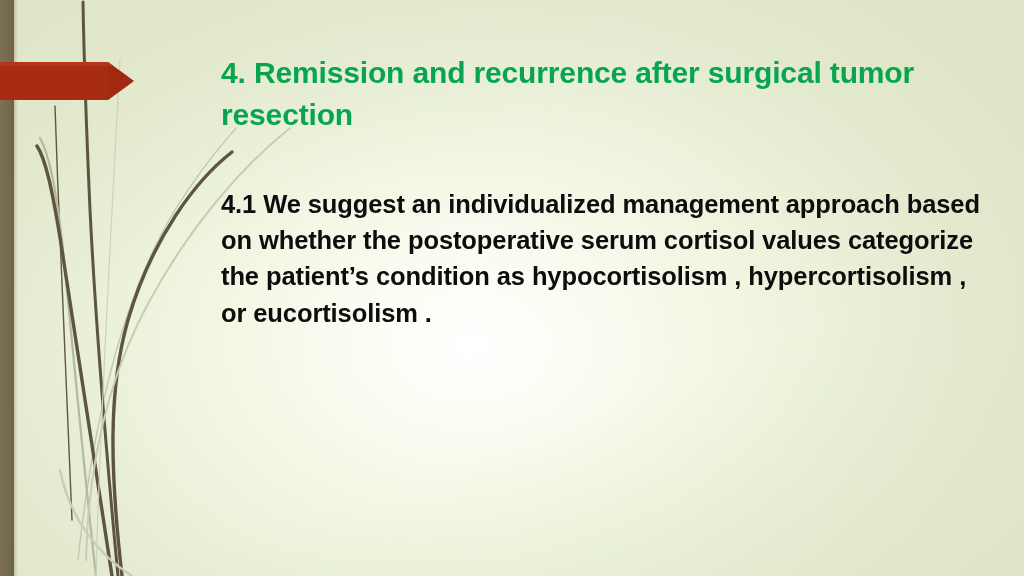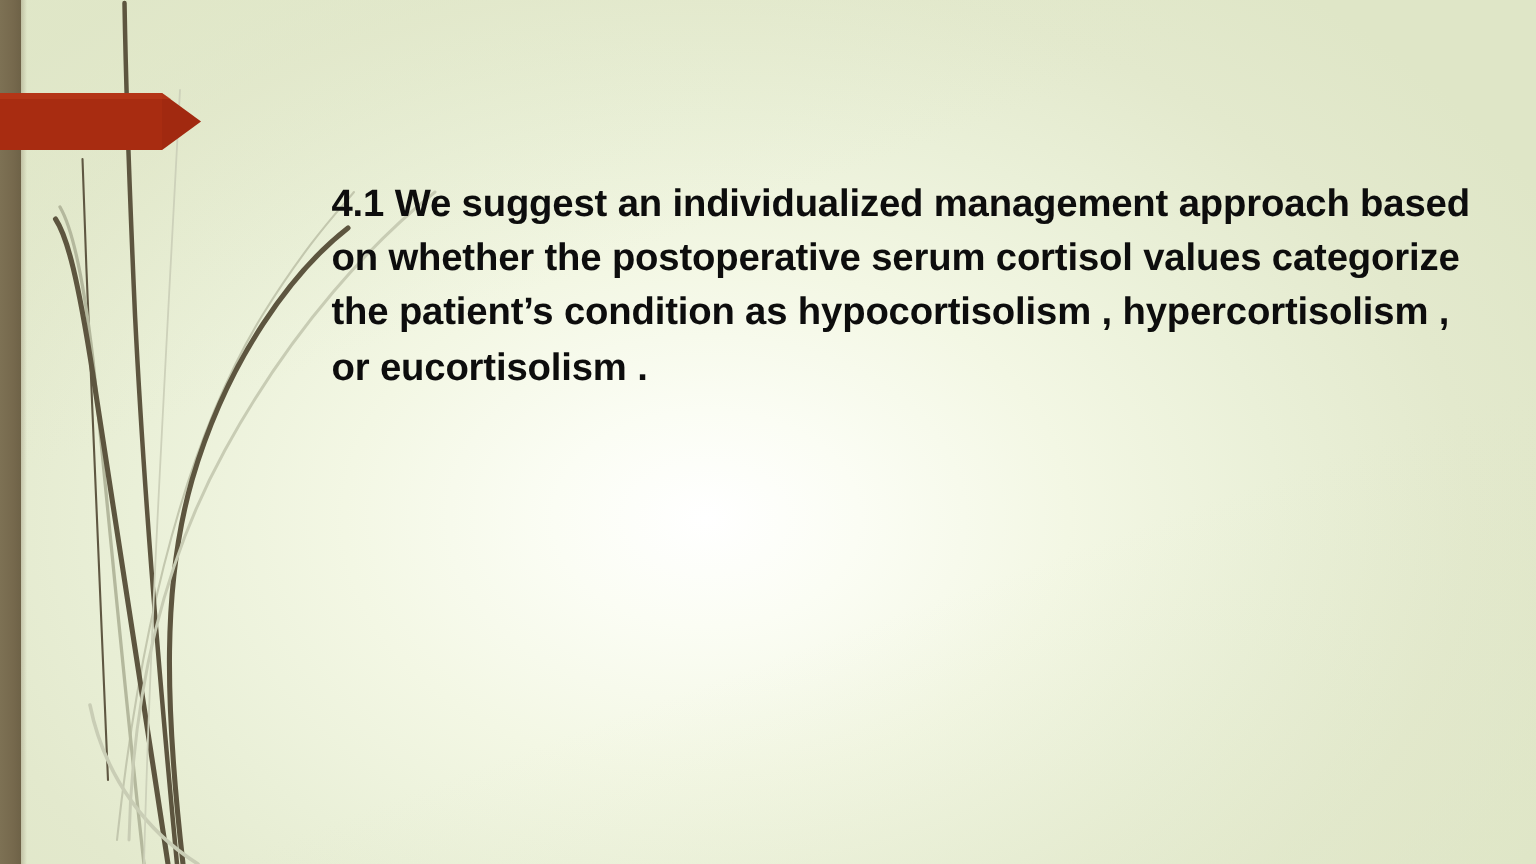--- a/index.html
+++ b/index.html
@@ -86,21 +86,21 @@
   .heading {
     color: #07a64e;
     font-size: 30px;
     font-weight: 700;
     line-height: 1.40;
     letter-spacing: -0.15px;
     margin: 0;
     white-space: pre-wrap;
   }
   .body-block {
-    margin-top: 66px;
+    margin-top: 50px;
   }
   .body-para {
     color: #0d0d0d;
     font-size: 25.5px;
     font-weight: 700;
     line-height: 1.42;
     margin: 0;
     letter-spacing: -0.1px;
     white-space: pre-wrap;
   }
@@ -140,19 +140,20 @@
   <div class="left-bar"></div>
   <div class="left-bar-edge"></div>
 
   <svg class="arrow" viewBox="0 0 136 48">
     <polygon points="0,5 108,5 134,24 108,43 0,43" fill="#a82c11"></polygon>
     <polygon points="108,5 134,24 108,43" fill="#8f2410" opacity="0.28"></polygon>
     <polygon points="0,5 108,5 114,9 0,9" fill="#c4411f" opacity="0.45"></polygon>
   </svg>
 
   <div class="content">
+    <h1 class="heading">4. Remission and recurrence after surgical tumor resection</h1>
 
     <div class="body-block">
       <p class="body-para">4.1 We suggest an individualized management approach based on whether the postoperative serum cortisol values categorize the patient’s condition as hypocortisolism , hypercortisolism , or eucortisolism .</p>
     </div>
   </div>
 
 </div>
 
 </body></html>

